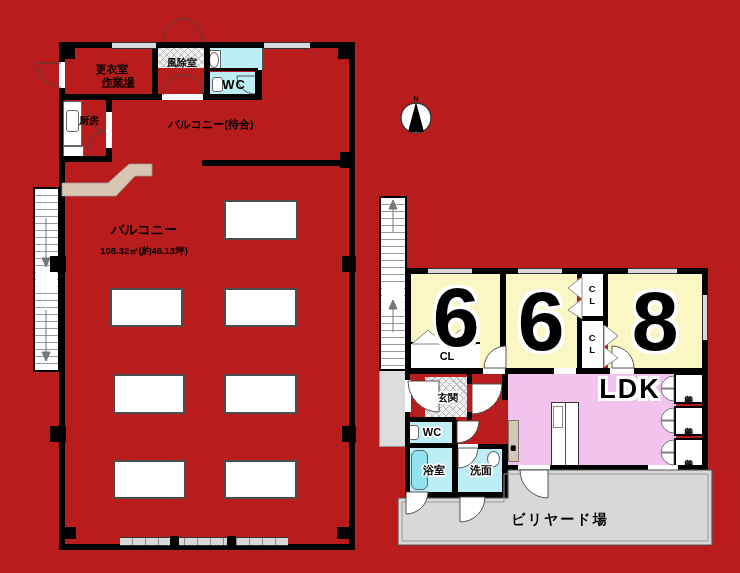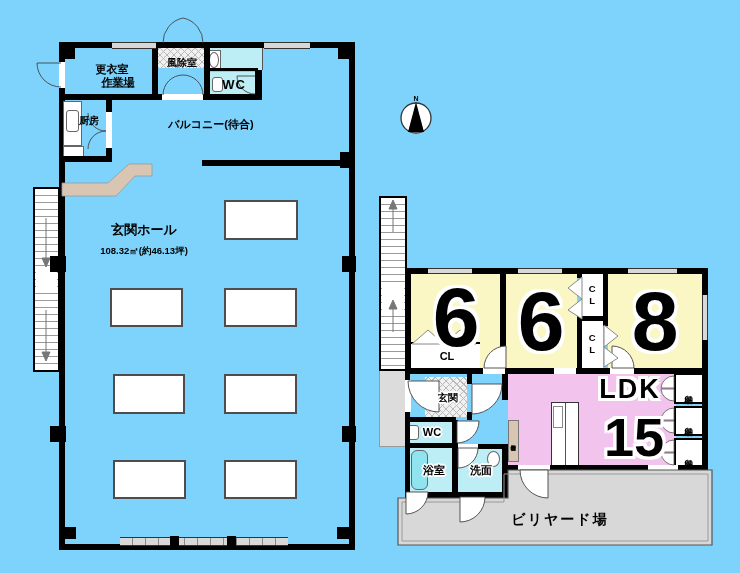--- a/index.html
+++ b/index.html
@@ -1,16 +1,16 @@
 <!DOCTYPE html>
 <html><head>
 <meta charset="utf-8">
 <style>
   html,body{margin:0;padding:0;background:#fff;}
-  #plan{position:relative;width:740px;height:573px;background:#7dd3fc;overflow:hidden;
+  #plan{position:relative;width:740px;height:573px;background:#b91c1c;overflow:hidden;
         font-family:"Liberation Sans","DejaVu Sans",sans-serif;}
   .abs{position:absolute;}
   .room{position:absolute;z-index:1;}
   .fix{position:absolute;z-index:2;background:#fff;border:1px solid #666;box-sizing:border-box;}
   .wall{position:absolute;background:#000;z-index:3;}
   .gap{position:absolute;background:#fff;z-index:4;}
   .win{position:absolute;background:#D8D8D8;border-top:1px solid #333;border-bottom:1px solid #333;z-index:4;box-sizing:border-box;}
   .winv{position:absolute;background:#D8D8D8;border-left:1px solid #333;border-right:1px solid #333;z-index:4;box-sizing:border-box;}
   .pil{position:absolute;background:#000;z-index:4;}
   .lbl{position:absolute;transform:translate(-50%,-50%);font-weight:bold;color:#000;
@@ -215,31 +215,30 @@
       <polygon points="416,102 408,132 424,132" fill="#000"></polygon>
     </g>
   </svg>
 
   <div class="lbl" style="left:112px;top:69px;font-size:11px;">更衣室</div>
   <div class="lbl" style="left:118px;top:82px;font-size:11px;text-decoration:underline;">作業場</div>
   <div class="lbl" style="left:89px;top:121px;font-size:10px;">厨房</div>
   <div class="lbl" style="left:182px;top:63px;font-size:10px;">風除室</div>
   <div class="lbl" style="left:234px;top:84px;font-size:13px;letter-spacing:1px;">WC</div>
   <div class="lbl" style="left:211px;top:124px;font-size:11px;">バルコニー(待合)</div>
-  <div class="lbl" style="left:144px;top:229px;font-size:13px;">玄関ホール</div>
+  <div class="lbl" style="left:144px;top:229px;font-size:13px;">バルコニー</div>
   <div class="lbl" style="left:144px;top:251px;font-size:9.5px;">108.32㎡(約46.13坪)</div>
 
   <div class="lbl halo3" style="left:456px;top:317px;font-size:84px;">6</div>
   <div class="lbl halo3" style="left:541px;top:321px;font-size:84px;">6</div>
   <div class="lbl halo3" style="left:655px;top:321px;font-size:84px;">8</div>
   <div class="lbl" style="left:447px;top:356px;font-size:11px;">CL</div>
   <div class="lbl v" style="left:592px;top:295px;font-size:9.5px;">CL</div>
   <div class="lbl v" style="left:592px;top:344px;font-size:9.5px;">CL</div>
   <div class="lbl halo3" style="left:630px;top:389px;font-size:27px;letter-spacing:2px;">LDK</div>
-  <div class="lbl halo3" style="left:634px;top:437px;font-size:54px;">15</div>
   <div class="lbl halo" style="left:448px;top:398px;font-size:10px;">玄関</div>
   <div class="lbl halo" style="left:432px;top:432px;font-size:11px;">WC</div>
   <div class="lbl halo" style="left:434px;top:470px;font-size:11px;">浴室</div>
   <div class="lbl halo" style="left:481px;top:470px;font-size:11px;">洗面</div>
   <div class="lbl v" style="left:689px;top:388px;font-size:8.5px;letter-spacing:0;">収納</div>
   <div class="lbl v" style="left:689px;top:420px;font-size:8.5px;letter-spacing:0;">収納</div>
   <div class="lbl v" style="left:689px;top:452px;font-size:8.5px;letter-spacing:0;">収納</div>
   <div class="lbl v" style="left:513px;top:441px;font-size:5.5px;letter-spacing:0;">食器棚</div>
   <div class="lbl" style="left:560px;top:519px;font-size:14px;letter-spacing:2px;">ビリヤード場</div>
   <div class="lbl" style="left:416px;top:98px;font-size:7px;">N</div>

